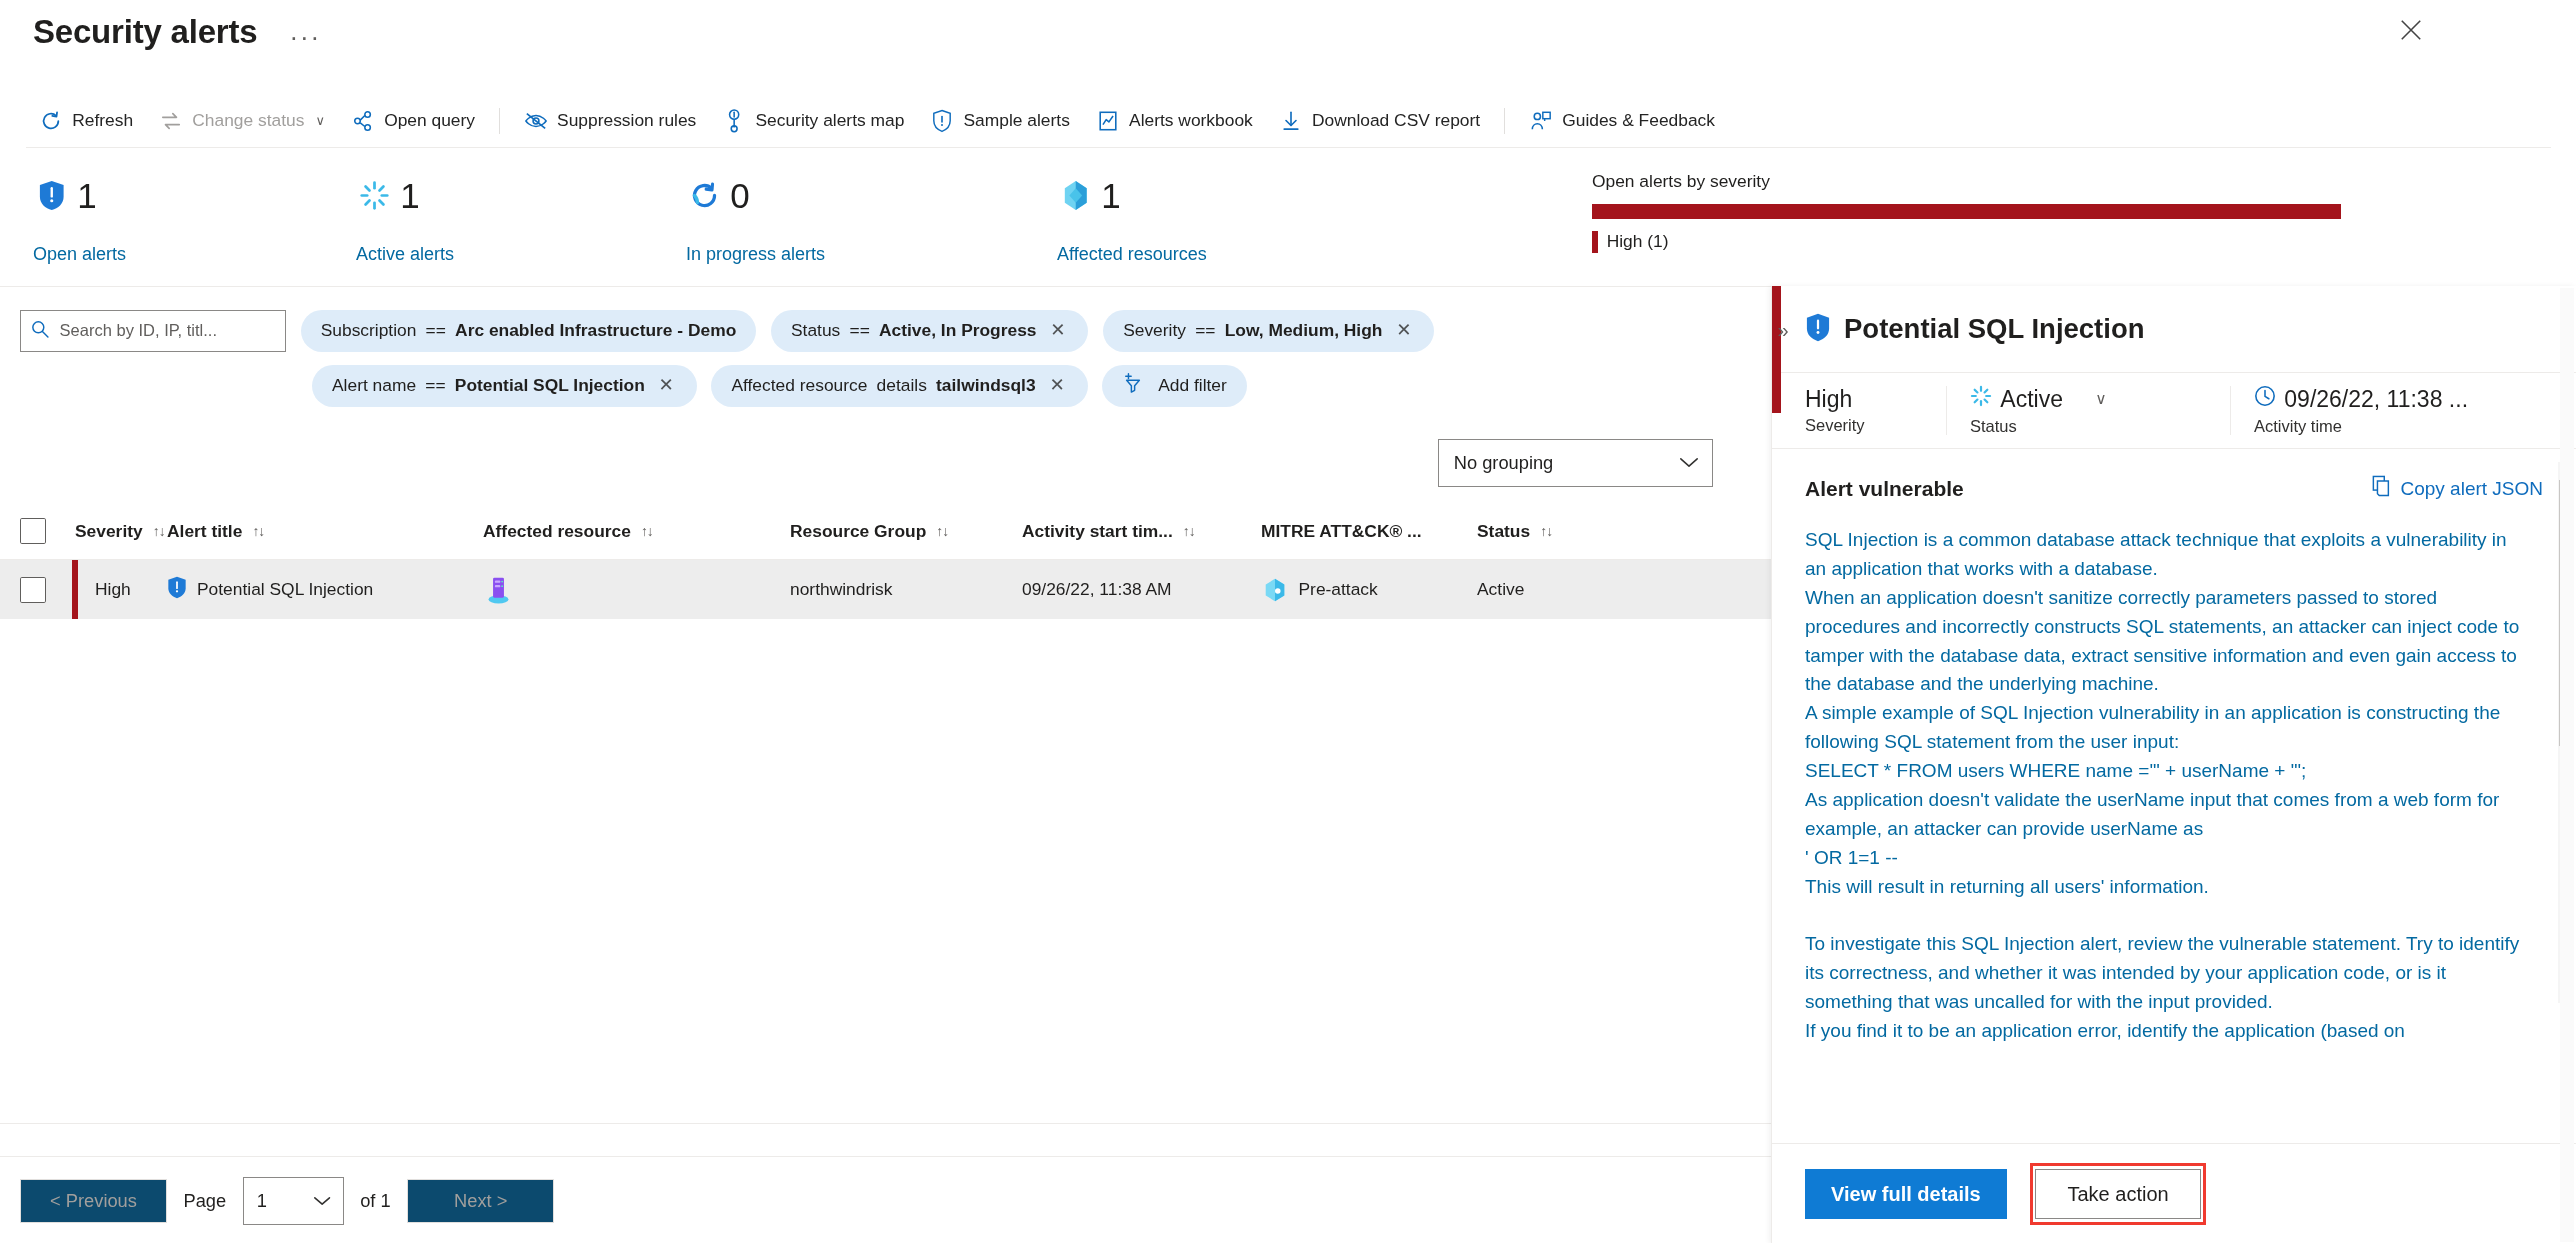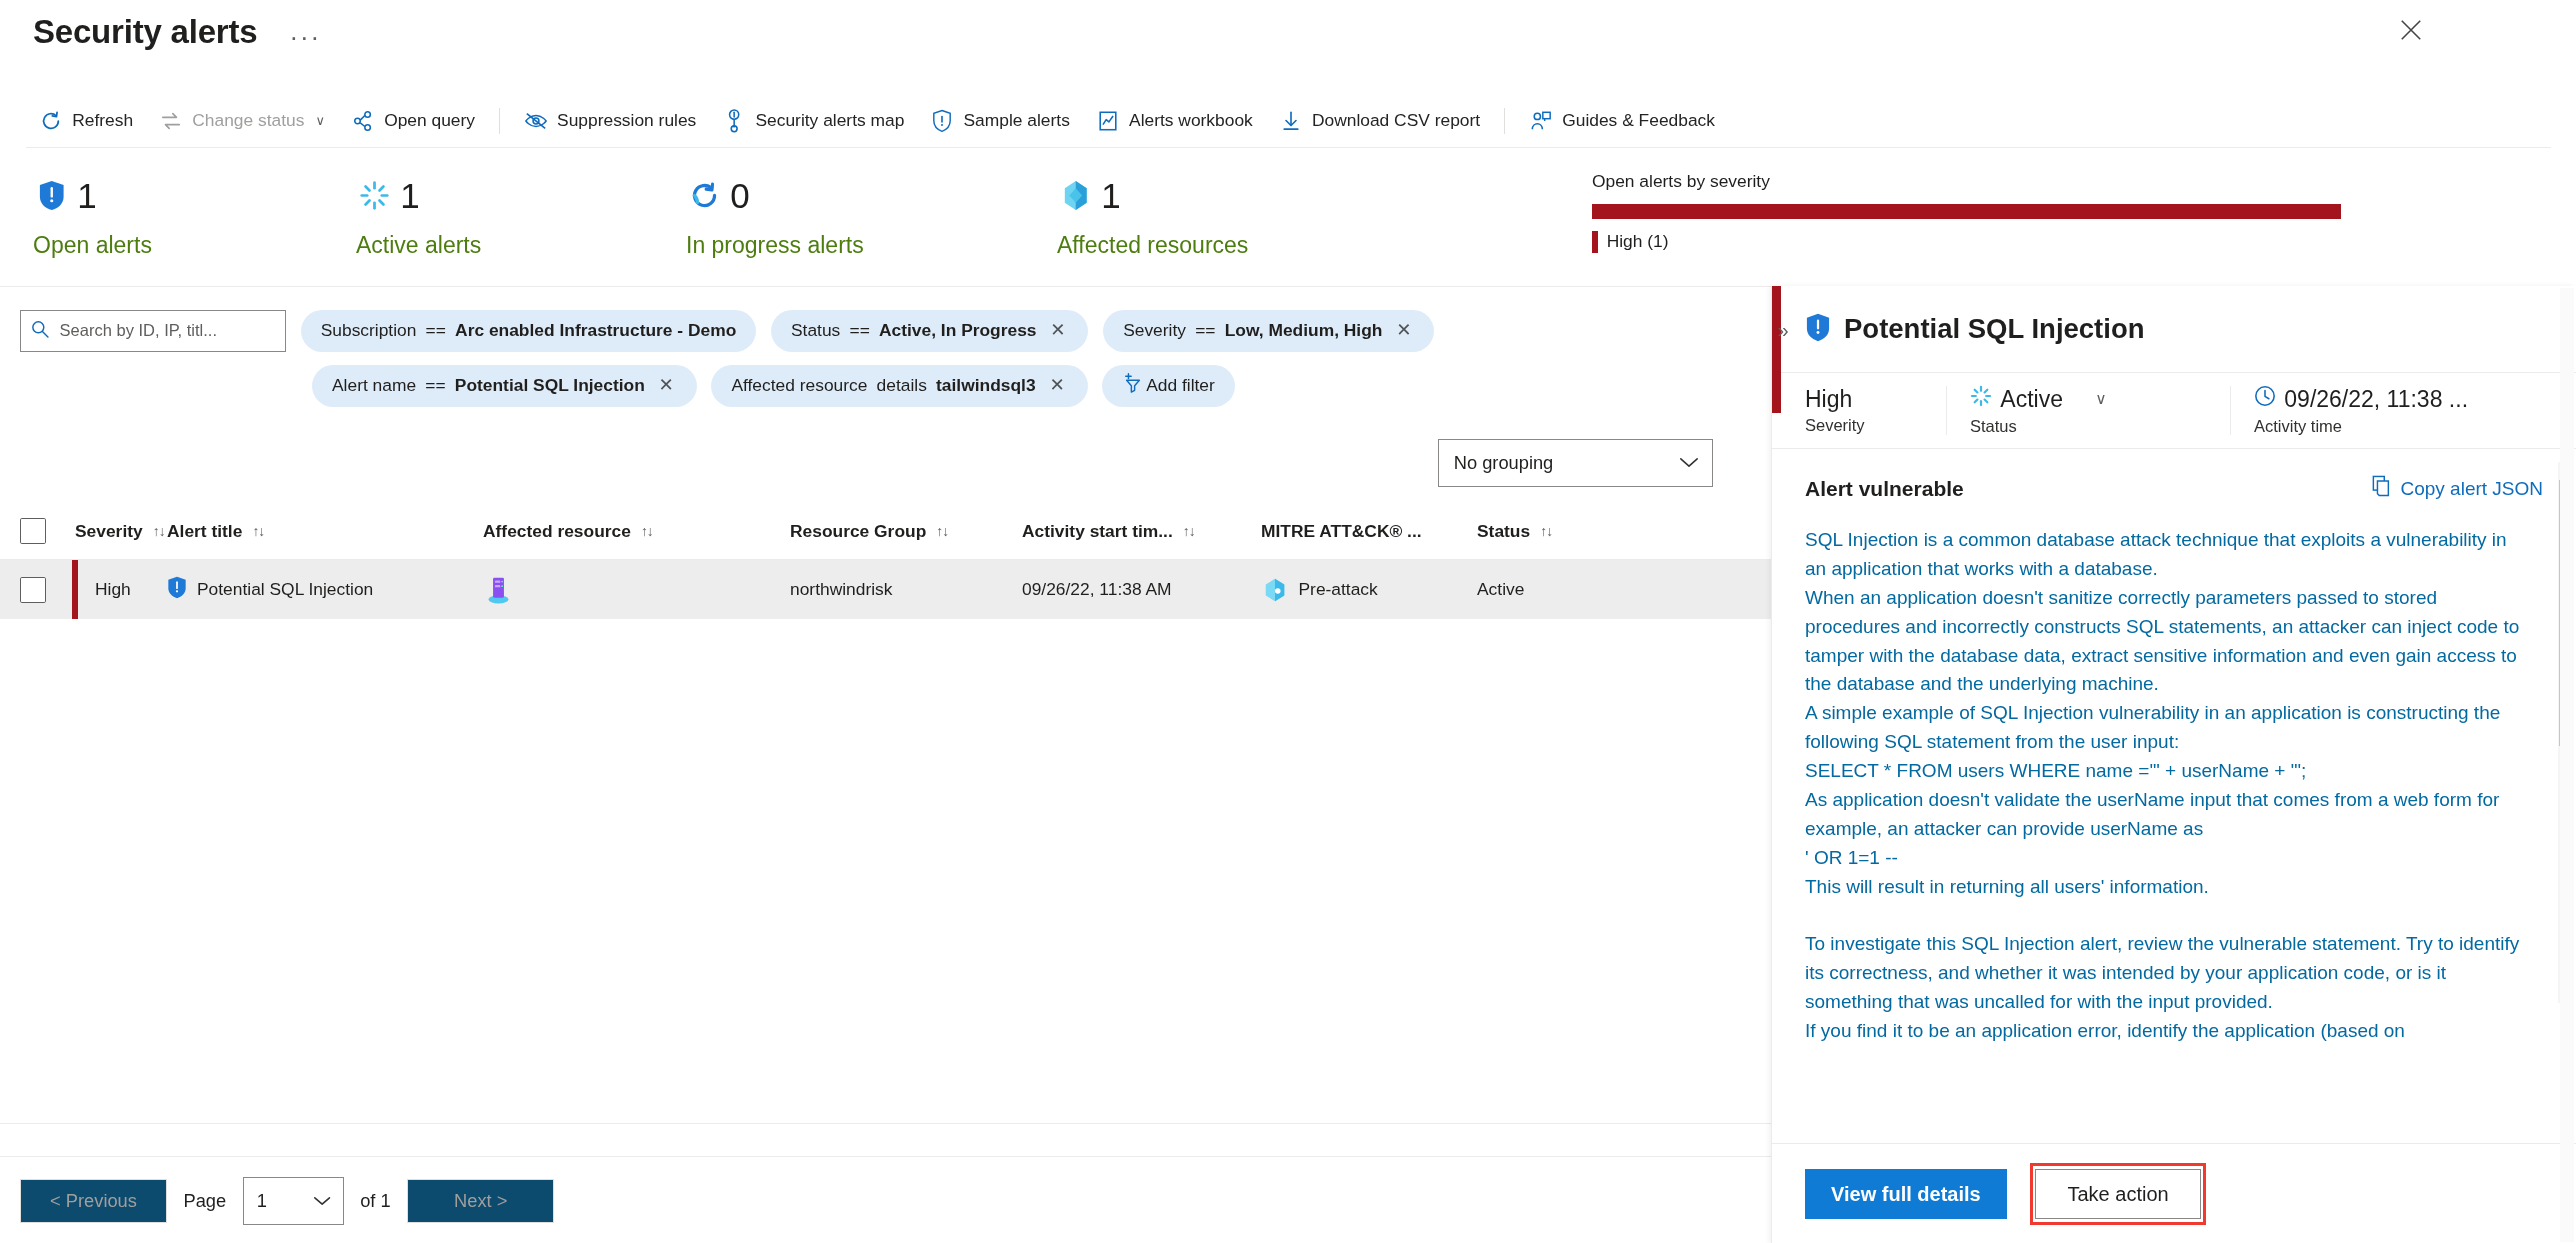--- a/index.html
+++ b/index.html
@@ -48,21 +48,21 @@
   .cmd-sep { width:0.9px; height:26px; background:#e1dfdd; margin:0 11px; flex:0 0 0.9px;}
   .cmdbar-underline {
     position:absolute; left:26px; top:147px; width:2525px; height:0.9px; background:#edebe9;
   }
 
   
   .stats { position:absolute; left:0; top:171px; width:1578px; height:101px; }
   .stat { position:absolute; top:0; }
   .stat .row { display:flex; align-items:center; gap:7.3px; height:48px; }
   .stat .num { font-size:35px; font-weight:400; color:#201f1e; line-height:35px; }
-  .stat .lbl { font-size:23px; color:#4d7c0f; margin-top:13px; }
+  .stat .lbl { font-size:18px; color:#0369a1; margin-top:25px; }
   .stat .sico { width:37px; height:37px; display:flex; align-items:center; justify-content:center; }
 
   
   .sevblock { position:absolute; left:1592px; top:171px; width:954px; }
   .sevblock .cap { font-size:17.4px; color:#201f1e; }
   .sevbar { margin-top:12px; height:14.7px; width:749px; background:#a4141c; }
   .sevlegend { margin-top:12px; display:flex; align-items:center; gap:8.3px; font-size:17.4px; color:#201f1e;}
   .sevlegend .swatch { width:6.4px; height:22px; background:#a4141c; display:inline-block; }
 
   .hdr-divider { position:absolute; left:0; top:286px; width:2576px; height:0.9px; background:#edebe9; }
@@ -79,21 +79,21 @@
     width:100%; background:transparent;
   }
   .searchbox input::placeholder { color:#605e5c; }
   .pill {
     display:flex; align-items:center; gap:9.2px;
     background:#deecf9; border-radius:22px; height:42px; padding:0 20px;
     font-size:17.4px; color:#201f1e; cursor:pointer; white-space:nowrap;
   }
   .pill b { font-weight:700; }
   .pill .x { color:#201f1e; opacity:.75; font-size:18.3px; line-height:1; margin-left:1.8px; padding:2.8px;}
-  .pill.add { gap:2px; }
+  .pill.add { gap:14px; }
 
   .grouping {
     position:absolute; left:1438px; top:439px; width:275px; height:48px;
     border:0.9px solid #8a8886; background:#fff; display:flex; align-items:center;
     justify-content:space-between; padding:0 13px 0 14.7px; font-size:18.3px; color:#201f1e; cursor:pointer;
   }
 
   
   .table { position:absolute; left:0; top:503px; width:1771px; }
   .thead {

